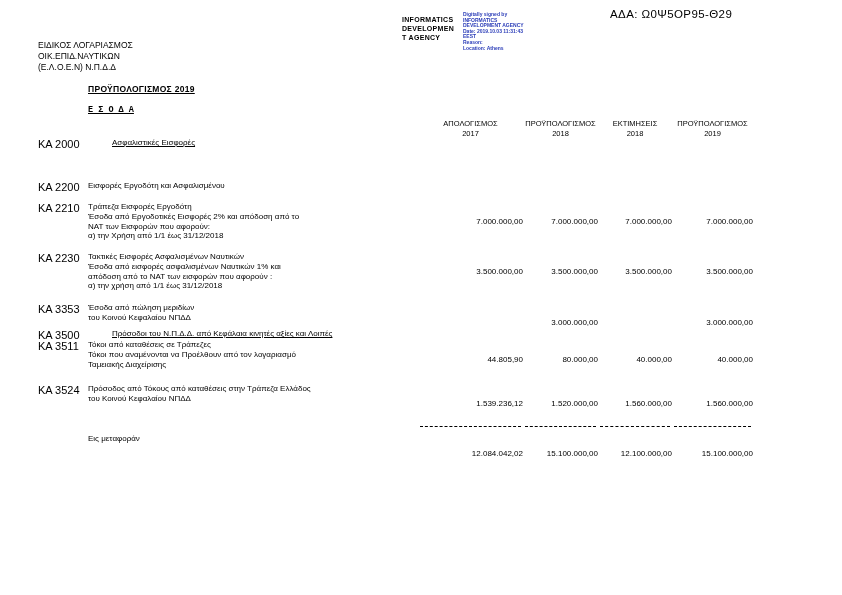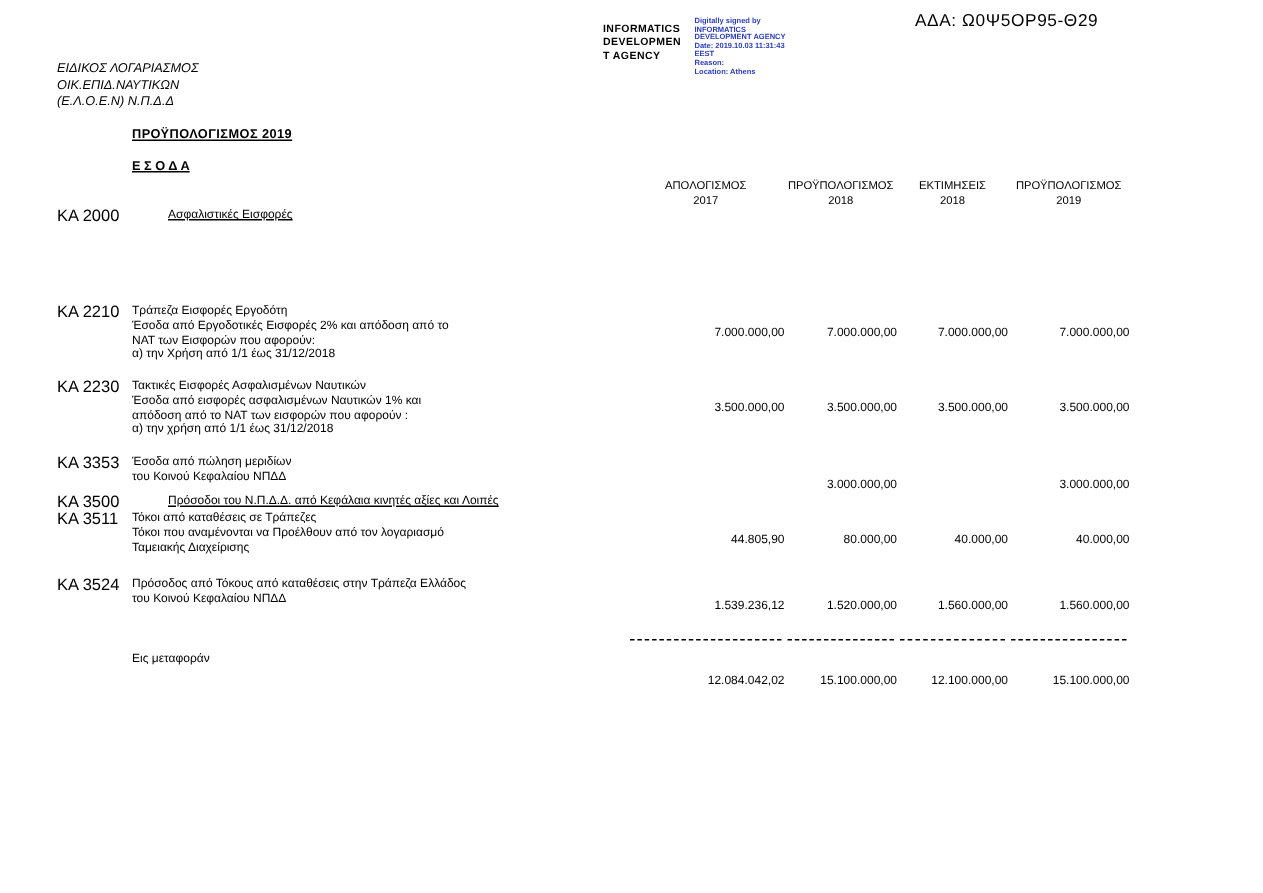--- a/index.html
+++ b/index.html
@@ -22,31 +22,32 @@
     letter-spacing:.3px; white-space:nowrap;
   }
   .stamp-sig {
     position:absolute; top:12px; left:463px;
     width:100px;
     font-size:5px; font-weight:bold; line-height:5.6px;
     color:#2b3db8; white-space:nowrap;
   }
   .org {
     position:absolute; top:40px; left:38px;
-    font-size:8.5px; line-height:11px; white-space:nowrap;font-style:italic;
+    font-size:8.5px; line-height:11px; white-space:nowrap;
   }
   .doc-title {
     position:absolute; top:84px; left:88px;
     font-size:8.5px; font-weight:bold; text-decoration:underline;
     letter-spacing:.3px; white-space:nowrap;
   }
   .section-title {
     position:absolute; top:105px; left:88px;
     font-size:8.5px; font-weight:bold; text-decoration:underline;
     white-space:nowrap;
+    font-family:Liberation Mono, monospace;
   }
   .grid {
     position:absolute; left:38px; width:715px;
     display:grid;
     grid-template-columns:50px 330px 105px 75px 74px 81px;
     font-size:8px;
   }
   .hcell { text-align:center; font-size:7.5px; line-height:10px; }
   .code  { font-size:11px; align-self:start; }
   .desc  { font-size:8px; line-height:9.8px; }
@@ -109,20 +110,26 @@
     </div>
   </div>
 
   <div class="grid" style="top:138px">
     <div class="code">ΚΑ 2000</div>
     <div class="desc">
         <div class="u">Ασφαλιστικές Εισφορές</div>
       </div>
   </div>
 
+  <div class="grid" style="top:181px">
+    <div class="code">ΚΑ 2200</div>
+    <div class="desc">
+        <div>Εισφορές Εργοδότη και Ασφαλισμένου</div>
+      </div>
+  </div>
 
   <div class="grid" style="top:202px">
     <div class="code">ΚΑ 2210</div>
     <div class="desc">
       <div>Τράπεζα Εισφορές Εργοδότη</div>
       <div>Έσοδα από Εργοδοτικές Εισφορές 2% και απόδοση από το</div>
       <div>ΝΑΤ των Εισφορών που αφορούν:</div>
       <div>α) την Χρήση από 1/1 έως 31/12/2018</div>
     </div>
     <div class="val">7.000.000,00</div>

